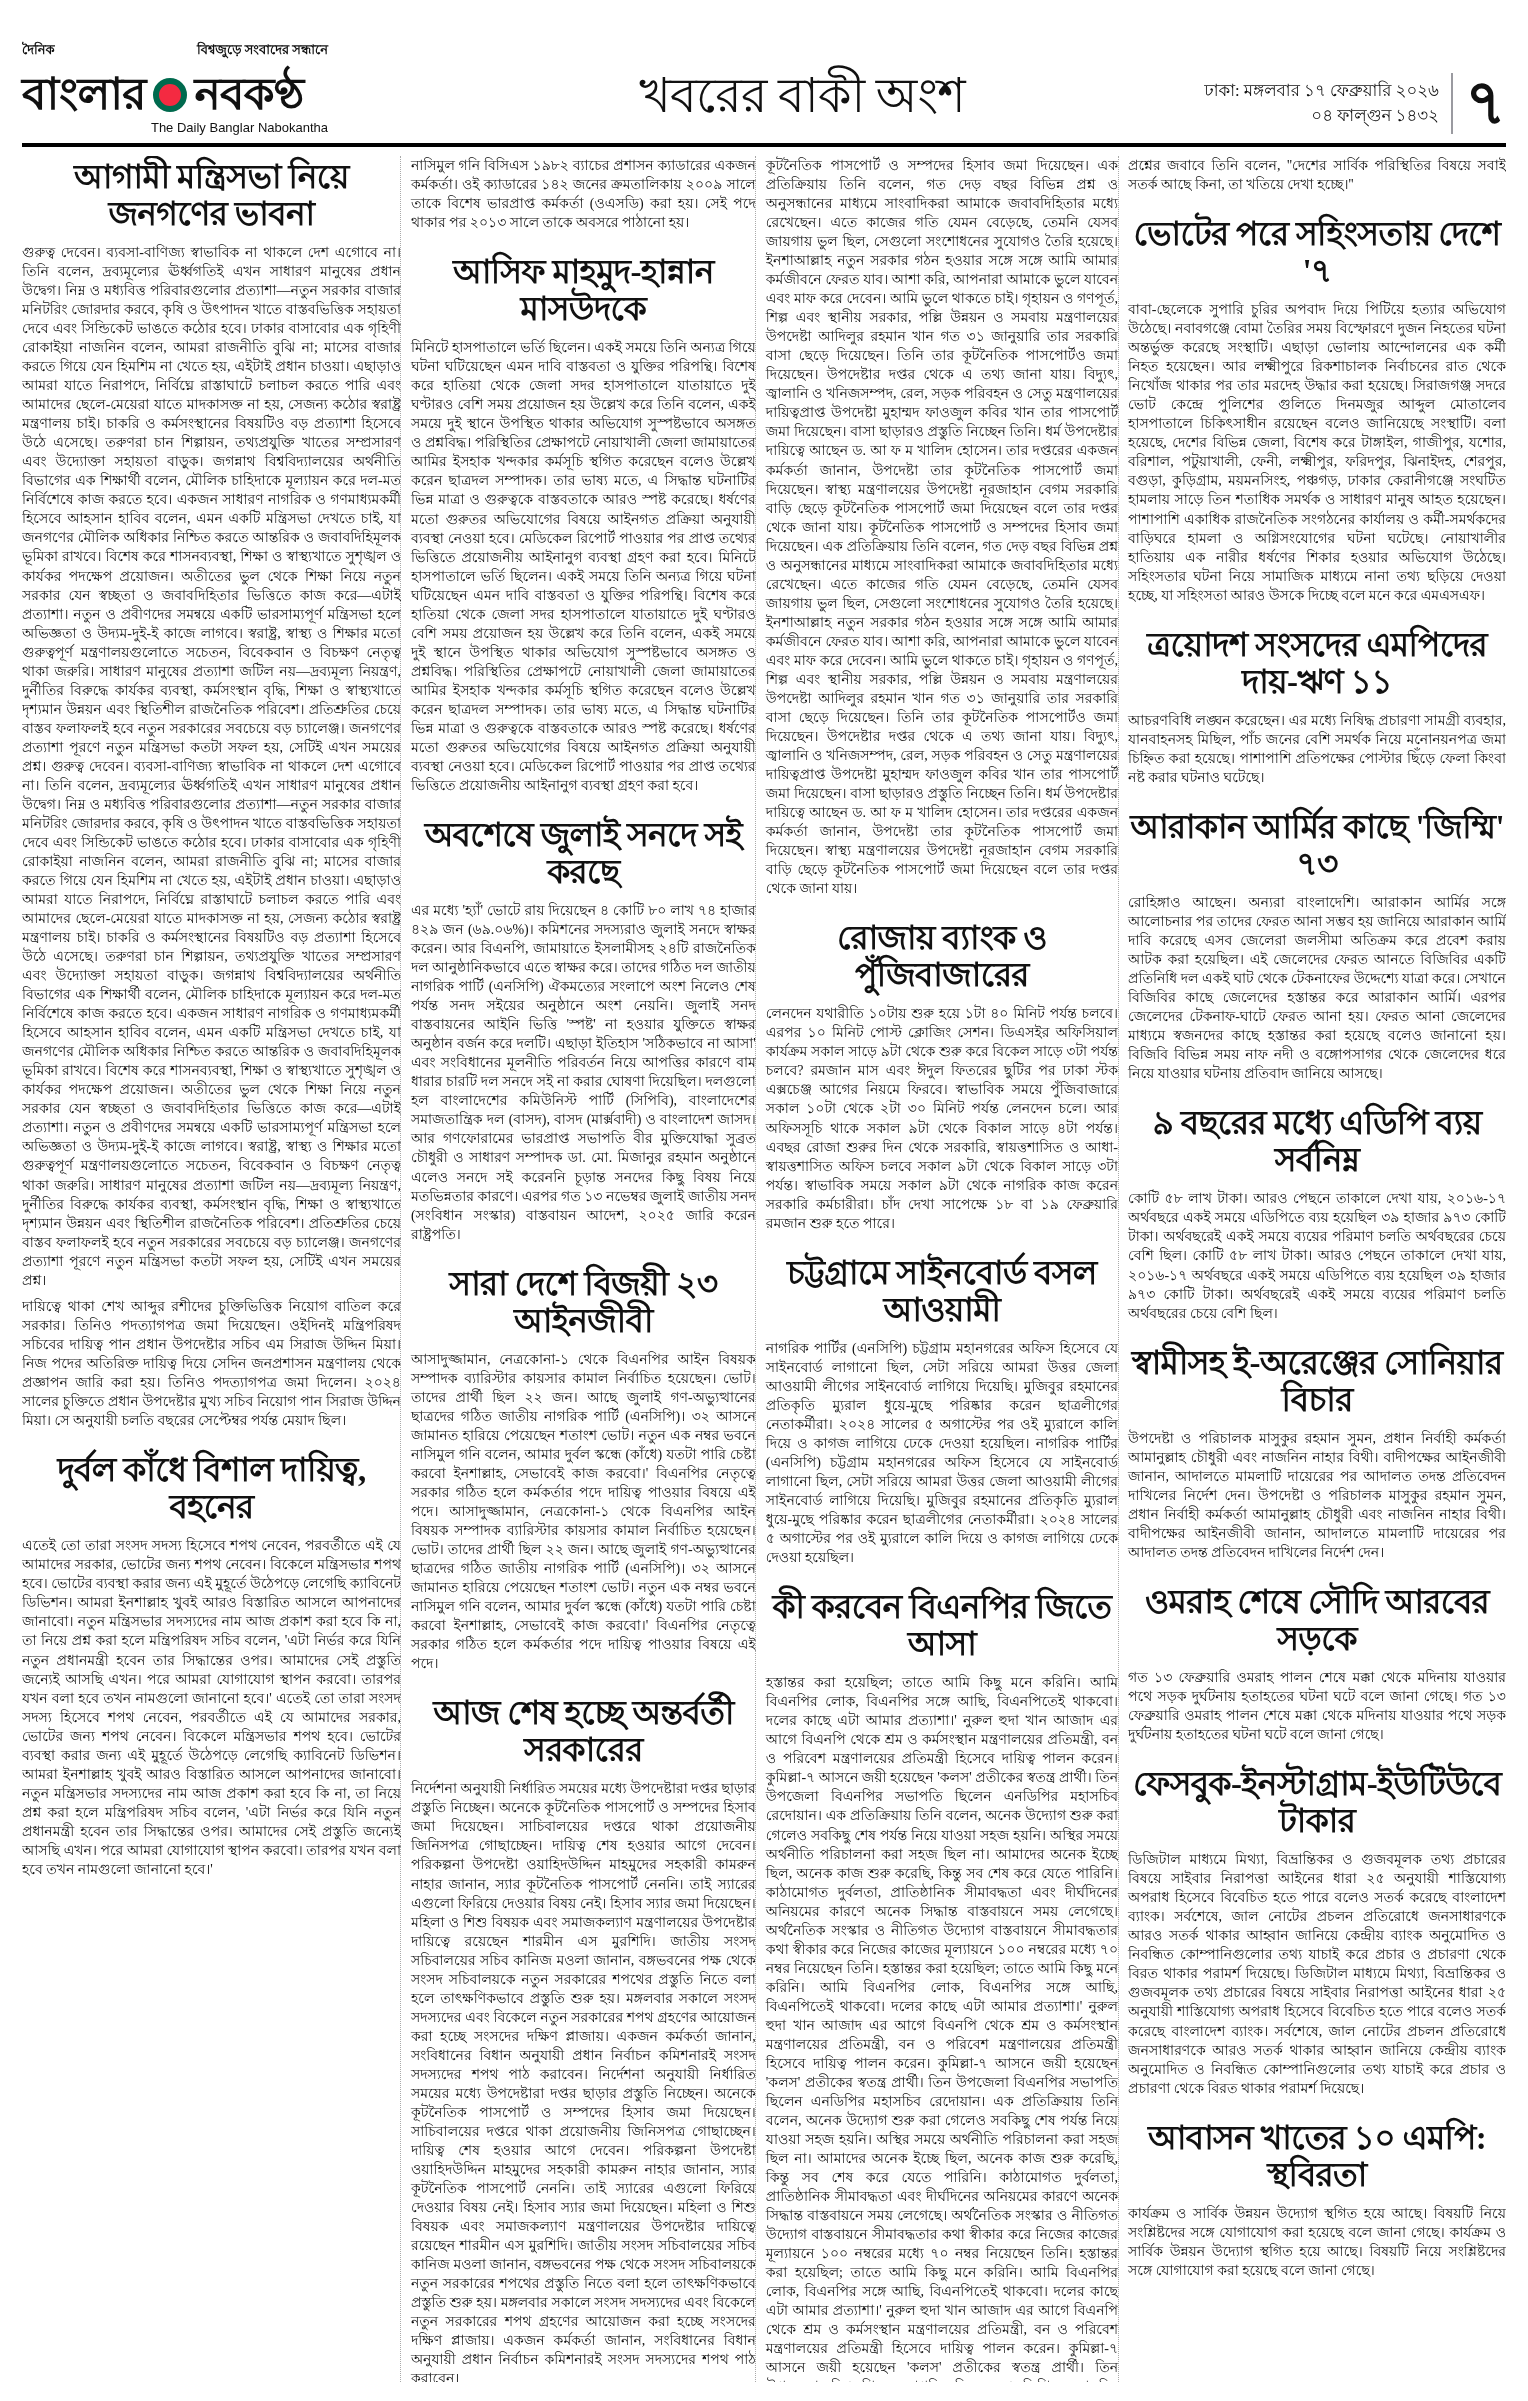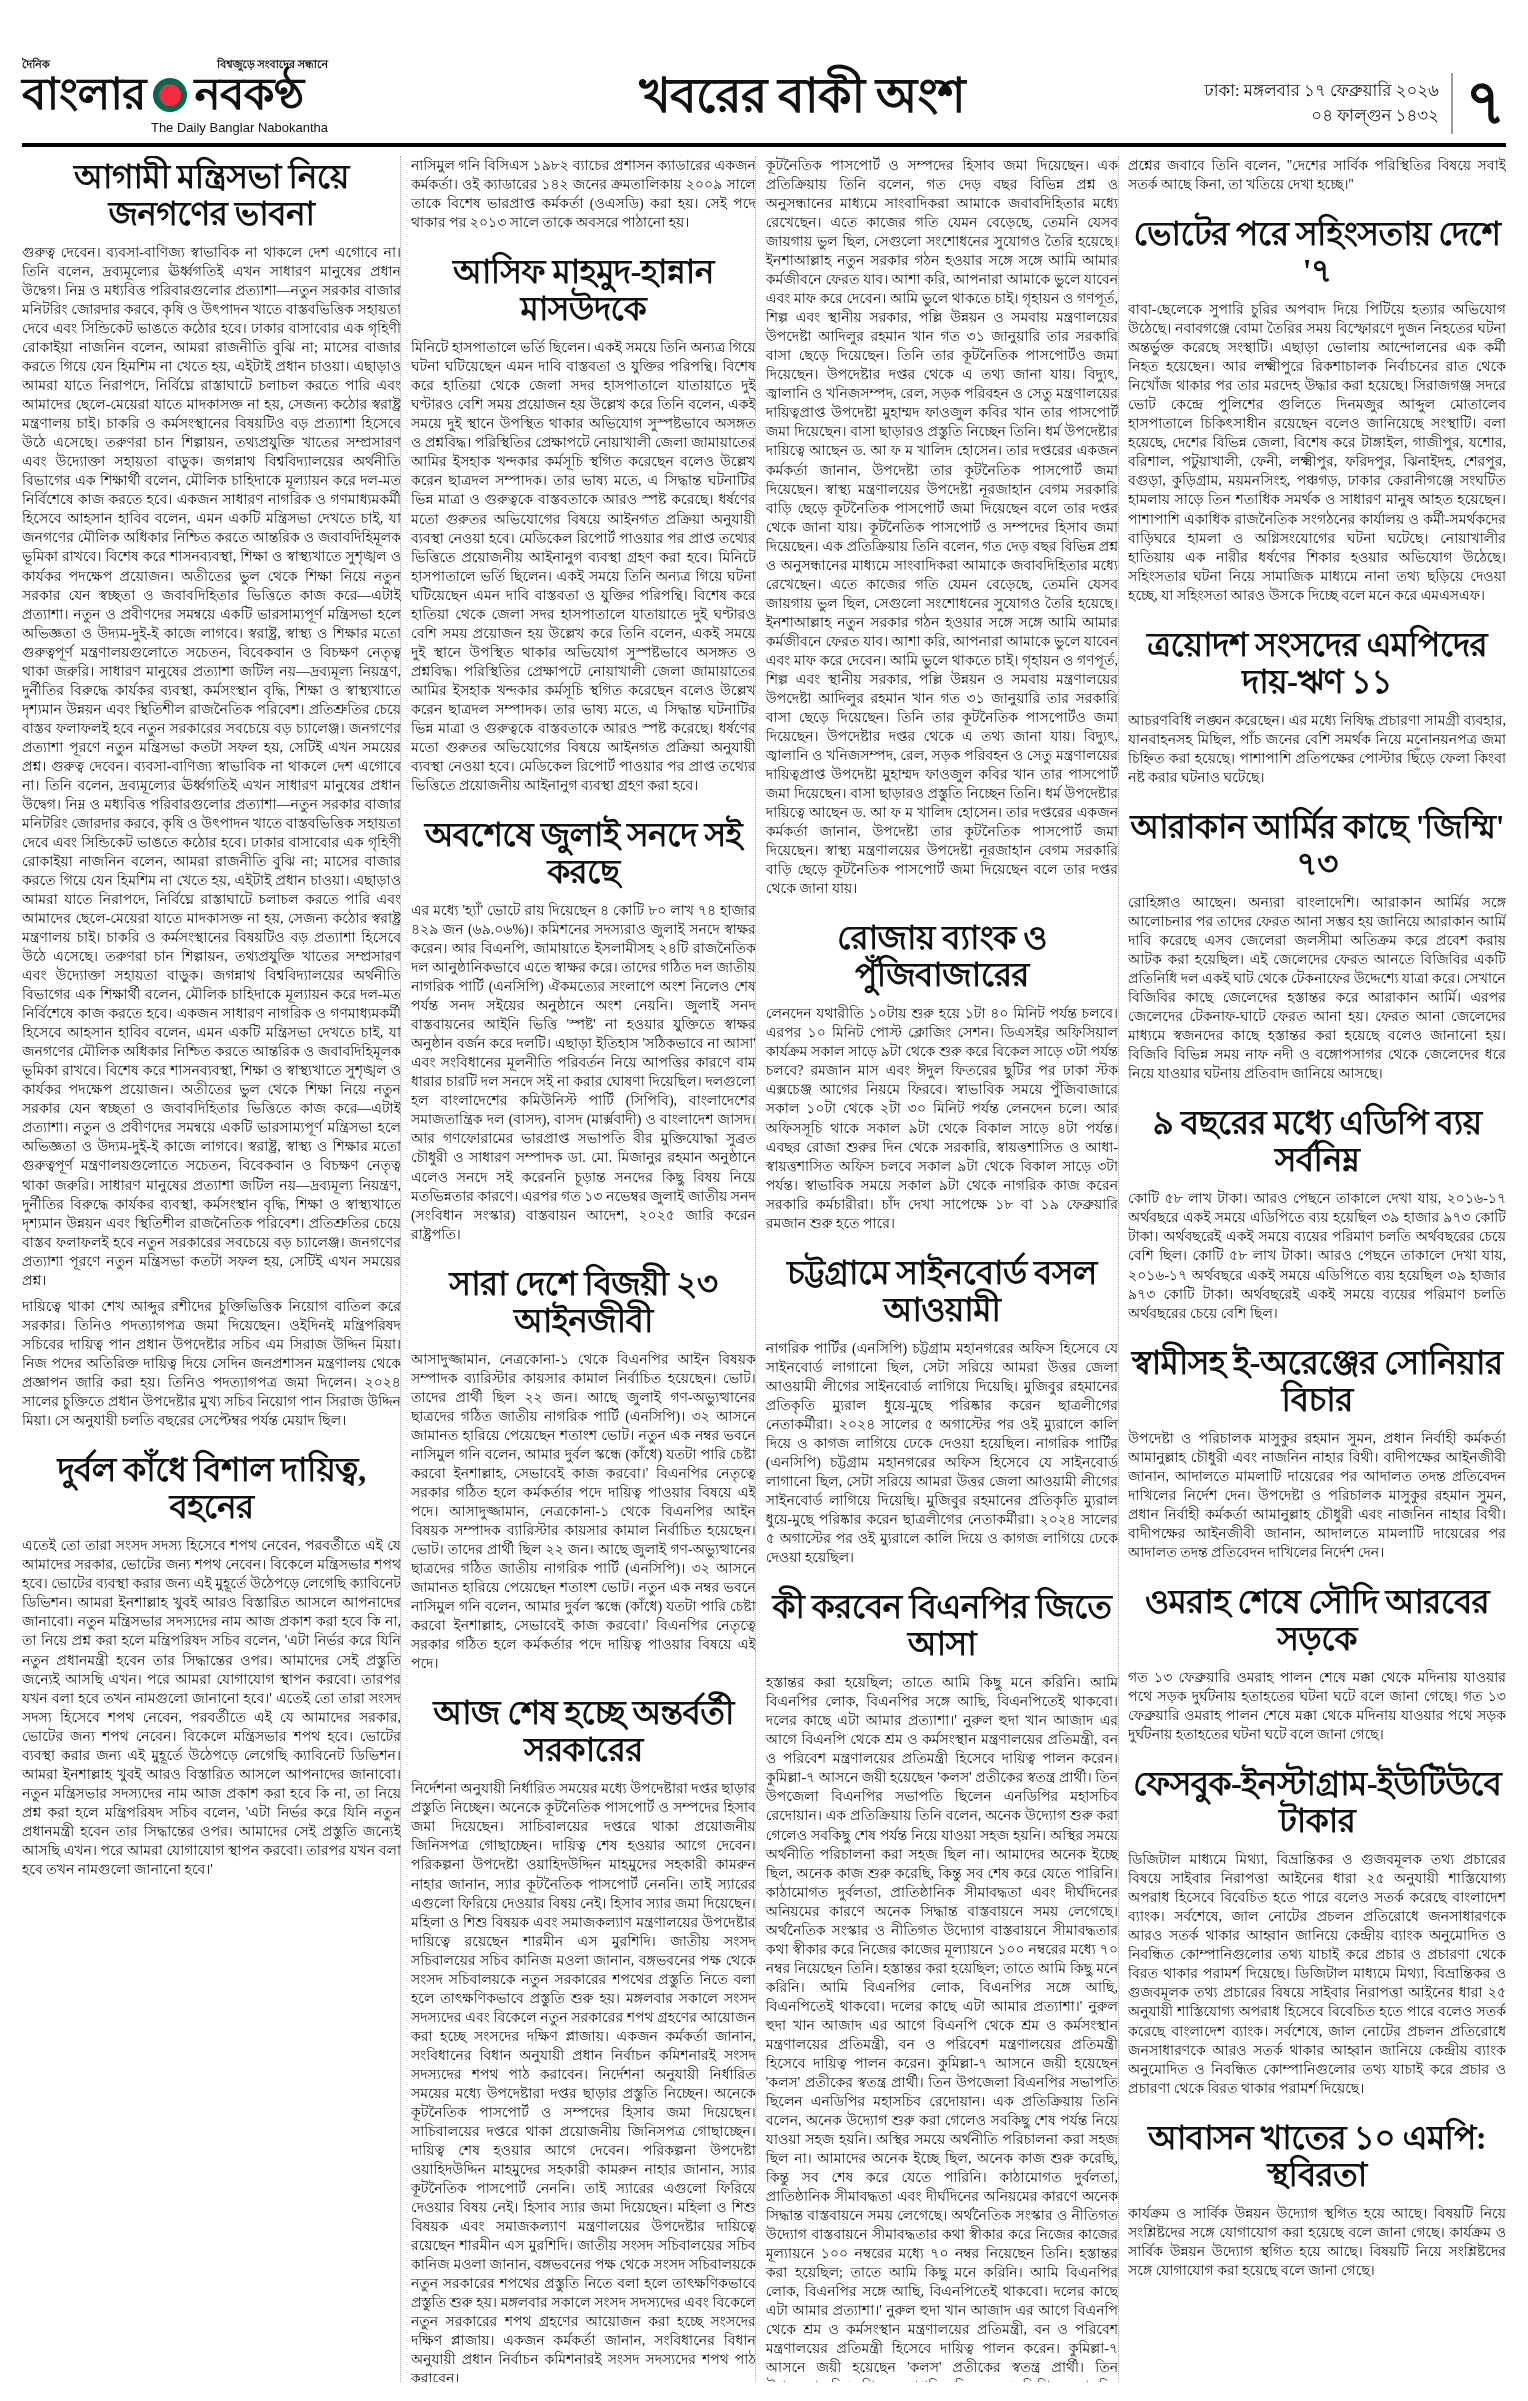--- a/index.html
+++ b/index.html
@@ -2,26 +2,26 @@
 <html style="font-size:11.6px"><head>
 <meta charset="utf-8">
 <style>
   html,body{margin:0;padding:0;background:#e8e8e8;}
   .page{width:1528px;height:2401px;background:#ffffff;position:relative;
         font-family:"Liberation Serif","DejaVu Serif",serif;color:#111;overflow:hidden;}
   
   .masthead{position:absolute;top:0;left:22px;right:22px;height:140px;
             display:flex;align-items:flex-end;justify-content:space-between;padding-bottom:5.8px;box-sizing:border-box;}
   .logo-block{width:378px;display:flex;flex-direction:column;align-items:flex-start;line-height:1;}
-  .logo-top{display:flex;justify-content:space-between;width:306px;font-size:11px;font-weight:700;margin-bottom:3px;}
+  .logo-top{display:flex;justify-content:space-between;width:306px;font-size:13px;font-weight:700;margin-bottom:17px;}
   .logo-row{display:flex;align-items:center;gap:7.3px;text-align:center;}
   .logo-t{font-size:44px;font-weight:900;letter-spacing:-0.7px;}
   .flag-dot{width:22px;height:22px;border-radius:50%;background:#f42a41;border:6.5px solid #006a4e;display:inline-block;}
   .logo-sub{font-family:"Liberation Sans","DejaVu Sans",sans-serif;font-size:13px;margin-top:4.4px;width:306px;text-align:right;}
-  .section-title{font-size:48px;font-weight:700;letter-spacing:-0.7px;white-space:nowrap;transform:translateY(4.4px);}
+  .section-title{font-size:48px;font-weight:400;letter-spacing:-0.7px;white-space:nowrap;transform:translateY(4.4px);}
   .date-block{display:flex;align-items:center;gap:11.6px;}
   .date-lines{text-align:right;font-size:16.7px;font-weight:400;line-height:1.45;}
   .date-divider{width:2.9px;height:61px;background:#9a9aa0;}
   .page-number{font-size:63px;font-weight:900;line-height:.9;}
   .header-rule{position:absolute;top:143px;left:22px;right:22px;height:4.4px;background:#000;}
   
   .content{position:absolute;top:156px;left:22px;right:22px;bottom:19px;
            display:grid;grid-template-columns:515fr 470fr 480fr 515fr;column-gap:9px;}
   .column{overflow:hidden;height:100%;}
   .column + .column{border-left:0.7px dotted #a9a9a9;padding-left:9.5px;margin-left:-9.5px;}

